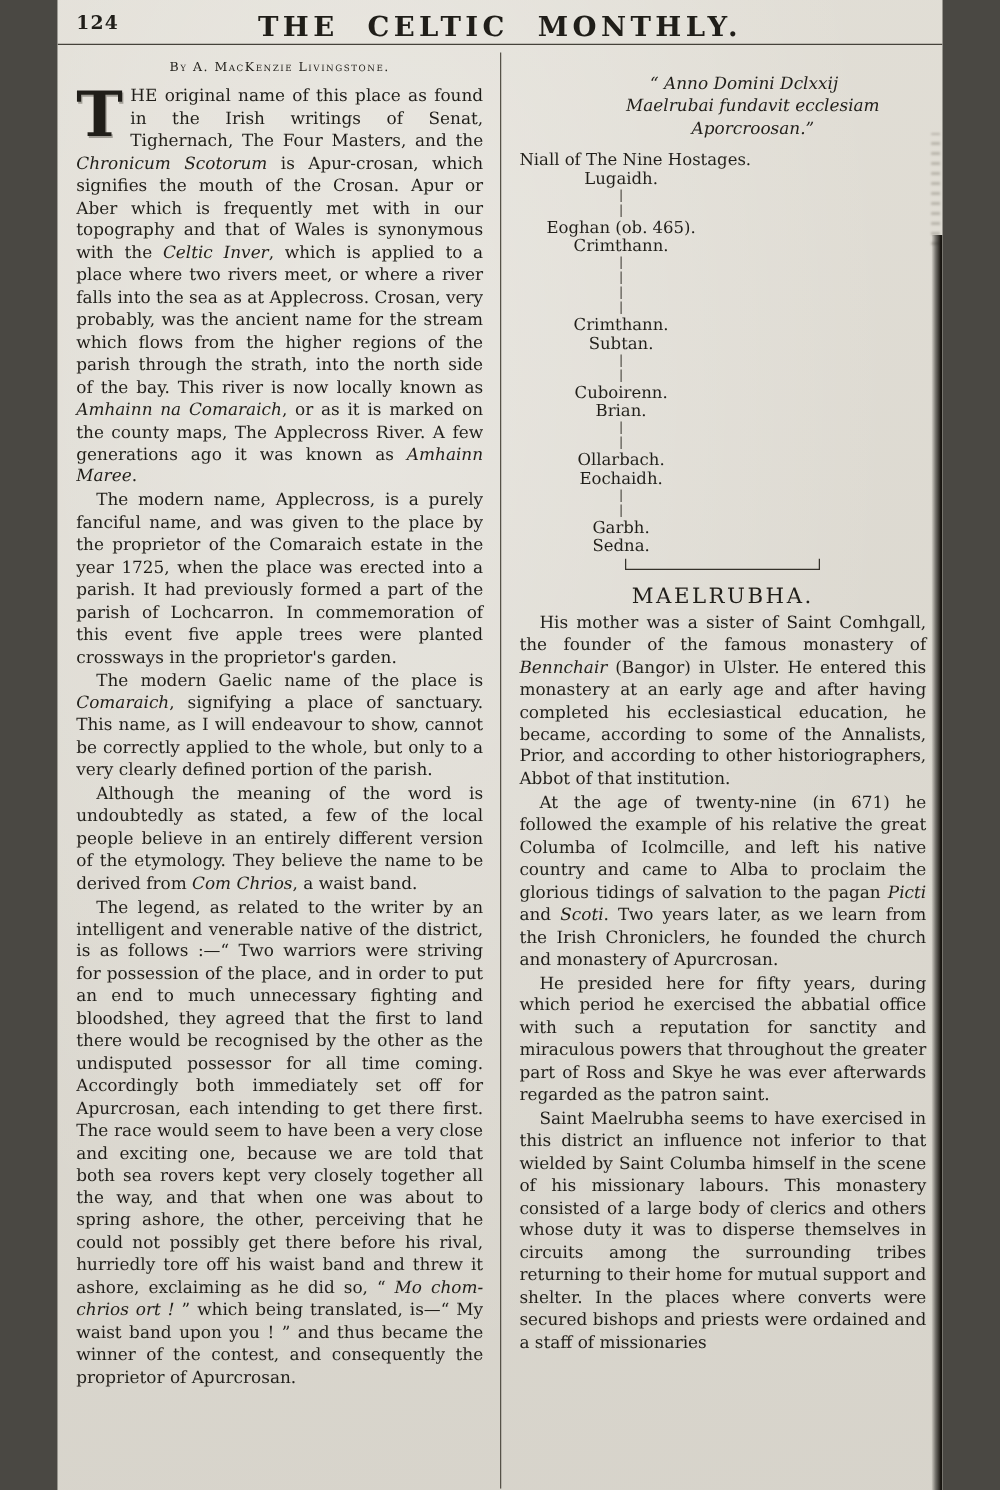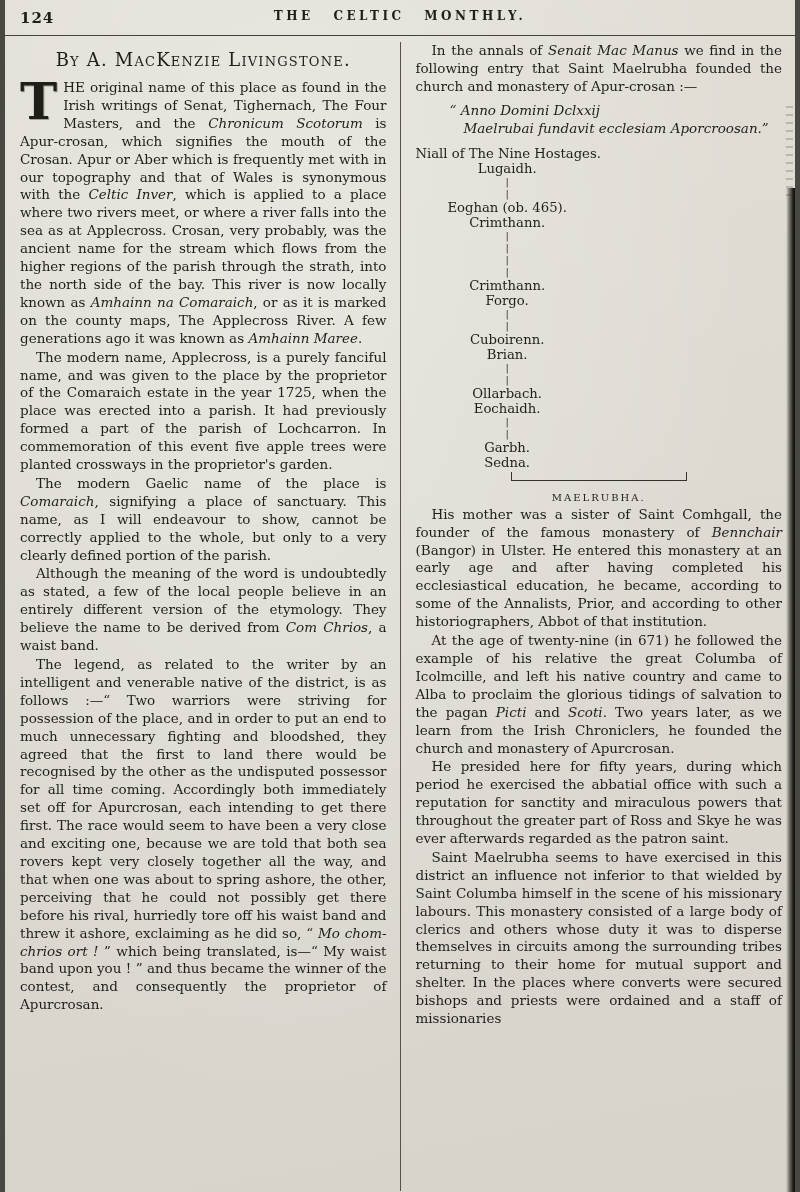--- a/index.html
+++ b/index.html
@@ -1,60 +1,60 @@
 <!DOCTYPE html>
 <html><head>
 <meta charset="utf-8">
 <style>
   * { box-sizing: border-box; }
   html, body { margin: 0; padding: 0; background: #4a4843; }
   .page {
     position: relative;
-    width: 790px; height: 1192px;
+    width: 708px; height: 1192px;
     margin: 0 auto;
     background-color: #e8e5dd;
     background-image:
       radial-gradient(ellipse at 35% 25%, rgba(255,255,255,0.30), rgba(255,255,255,0) 65%),
       linear-gradient(170deg, rgba(110,104,90,0.05) 0%, rgba(110,104,90,0.14) 100%);
     font-family: "DejaVu Serif", "Liberation Serif", serif;
     color: #201e19;
     overflow: hidden;
   }
   
   .page-header { position: relative; padding-top: 9px; height: 31px; }
   .page-num { position: absolute; left: 15px; top: 9px; font-size: 15px; font-weight: bold; letter-spacing: 1px; }
-  .masthead { text-align: center; font-size: 12px; font-weight: bold; letter-spacing: 3.5px; word-spacing: 12px; }
+  .masthead { text-align: center; font-size: 22px; font-weight: bold; letter-spacing: 3.5px; word-spacing: 12px; }
   .head-rule { border: 0; border-top: 1px solid #45423a; margin: 4px 0 0 0; }
   
   .columns { display: flex; align-items: stretch; padding: 6px 13px 0 15px; height: 1155px; overflow: hidden; }
   .col { flex: 1 1 0; min-width: 0; }
   .col-left { padding-right: 13px; }
   .col-right { padding-left: 15px; }
   .col-rule { width: 1px; background: #565248; }
   
   .article-title { margin: 16px 0 4px 0; text-align: center; font-size: 14.5px; font-weight: bold; letter-spacing: 2.5px; word-spacing: 6px; line-height: 21px; }
   .title-line { display: block; }
-  .byline { text-align: center; font-variant: small-caps; font-size: 18px; letter-spacing: 1.2px; margin: 7px 0 9px 0; }
+  .byline { text-align: center; font-variant: small-caps; font-size: 10px; letter-spacing: 1.2px; margin: 7px 0 9px 0; }
   
   .para { margin: 0 0 1px 0; text-align: justify; font-size: 13.5px; line-height: 17.9px; text-indent: 16px; }
   .first-para { text-indent: 0; }
   .dropcap { float: left; font-size: 50px; line-height: 40px; font-weight: bold; margin: 3px 6px 0 0; text-shadow: 1px 1px 0 rgba(40,36,28,0.35); }
   i { font-style: italic; }
   
-  .latin-quote { font-style: italic; font-size: 13.5px; line-height: 18px; margin: 5px 0 5px 34px; }
+  .latin-quote { font-style: italic; font-size: 13.5px; line-height: 18px; margin: 16px 0 5px 34px; text-align: center; }
   .quote-line.l2 { margin-left: 14px; }
   
   .gen { margin: 9px 0 6px 0; font-size: 13.2px; }
   .gen-row { display: flex; flex-direction: column; }
   .gen-cell { width: 50%; text-align: center; line-height: 15px; white-space: nowrap; }
   .gen-row.pipes .gen-cell { font-size: 10px; line-height: 12px; color: #34312a; }
   .gen-join { width: 48%; height: 9px; margin: 2px auto 0 auto; border: 1px solid #34312a; border-top: none; }
   .gen-union { text-align: center; margin-top: 4px; line-height: 16px; }
   
-  .section-heading { margin: 11px 0 3px 0; text-align: center; font-size: 10px; font-weight: normal; letter-spacing: 2px; }
+  .section-heading { margin: 11px 0 3px 0; text-align: center; font-size: 17px; font-weight: normal; letter-spacing: 2px; }
   
   .scan-edge { position: absolute; right: 0; top: 188px; bottom: 0; width: 9px;
     background: linear-gradient(to right, rgba(26,24,20,0) 0%, rgba(26,24,20,0.55) 40%, #17140f 85%); }
   .bleed-marks { position: absolute; right: 2px; top: 106px; width: 7px; height: 92px; opacity: 0.5; filter: blur(0.7px);
     background: repeating-linear-gradient(180deg, rgba(90,84,72,0.55) 0 2px, rgba(90,84,72,0) 2px 8px); }
 </style>
 </head>
 <body>
 
 <div class="page">
@@ -73,21 +73,20 @@
       <p class="para first-para"><span class="dropcap">T</span><span class="para-text"><span>HE original name of this place as found in the Irish writings of Senat, Tighernach, The Four Masters, and the </span><i>Chronicum Scotorum</i><span> is Apur-crosan, which signifies the mouth of the Crosan.  Apur or Aber which is frequently met with in our topography and that of Wales is synonymous with the </span><i>Celtic Inver</i><span>, which is applied to a place where two rivers meet, or where a river falls into the sea as at Applecross. Crosan, very probably, was the ancient name for the stream which flows from the higher regions of the parish through the strath, into the north side of the bay.  This river is now locally known as </span><i>Amhainn na Comaraich</i><span>, or as it is marked on the county maps, The Applecross River.  A few generations ago it was known as </span><i>Amhainn Maree</i><span>.</span></span></p>
       <p class="para"><span>The modern name, Applecross, is a purely fanciful name, and was given to the place by the proprietor of the Comaraich estate in the year 1725, when the place was erected into a parish. It had previously formed a part of the parish of Lochcarron.  In commemoration of this event five apple trees were planted crossways in the proprietor's garden.</span></p>
       <p class="para"><span>The modern Gaelic name of the place is </span><i>Comaraich</i><span>, signifying a place of sanctuary.  This name, as I will endeavour to show, cannot be correctly applied to the whole, but only to a very clearly defined portion of the parish.</span></p>
       <p class="para"><span>Although the meaning of the word is undoubtedly as stated, a few of the local people believe in an entirely different version of the etymology.  They believe the name to be derived from </span><i>Com Chrios</i><span>, a waist band.</span></p>
       <p class="para"><span>The legend, as related to the writer by an intelligent and venerable native of the district, is as follows :—“ Two warriors were striving for possession of the place, and in order to put an end to much unnecessary fighting and bloodshed, they agreed that the first to land there would be recognised by the other as the undisputed possessor for all time coming.  Accordingly both immediately set off for Apurcrosan, each intending to get there first.  The race would seem to have been a very close and exciting one, because we are told that both sea rovers kept very closely together all the way, and that when one was about to spring ashore, the other, perceiving that he could not possibly get there before his rival, hurriedly tore off his waist band and threw it ashore, exclaiming as he did so, “ </span><i>Mo chom-chrios ort !</i><span> ” which being translated, is—“ My waist band upon you ! ” and thus became the winner of the contest, and consequently the proprietor of Apurcrosan.</span></p>
     </section>
 
     <div class="col-rule"></div>
 
     <section class="col col-right">
-      <p class="para"><span>In the annals of </span><i>Senait Mac Manus</i><span> we find in the following entry that Saint Maelrubha founded the church and monastery of Apur-crosan :—</span></p>
 
       <div class="latin-quote">
         <div class="quote-line l1">“ Anno Domini Dclxxij</div>
         <div class="quote-line l2">Maelrubai fundavit ecclesiam Aporcroosan.”</div>
       </div>
 
 
       <div class="gen">
         <div class="gen-row names">
           <div class="gen-cell">Niall of The Nine Hostages.</div>
@@ -104,21 +103,21 @@
         <div class="gen-row pipes">
           <div class="gen-cell">|</div>
           <div class="gen-cell">|</div>
         </div>
         <div class="gen-row pipes">
           <div class="gen-cell">|</div>
           <div class="gen-cell">|</div>
         </div>
         <div class="gen-row names">
           <div class="gen-cell">Crimthann.</div>
-          <div class="gen-cell">Forgo.</div>
+          <div class="gen-cell">Subtan.</div>
         </div>
         <div class="gen-row pipes">
           <div class="gen-cell">|</div>
           <div class="gen-cell">|</div>
         </div>
         <div class="gen-row names">
           <div class="gen-cell">Cuboirenn.</div>
           <div class="gen-cell">Brian.</div>
         </div>
         <div class="gen-row pipes">

